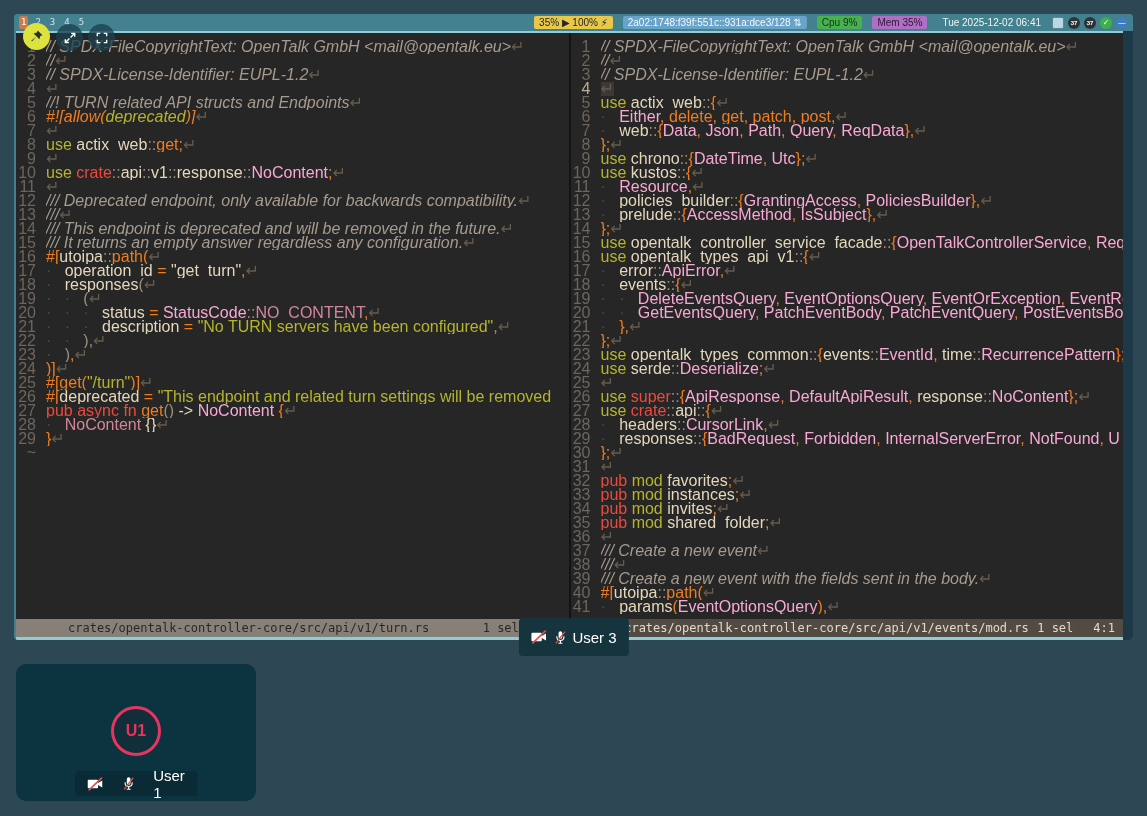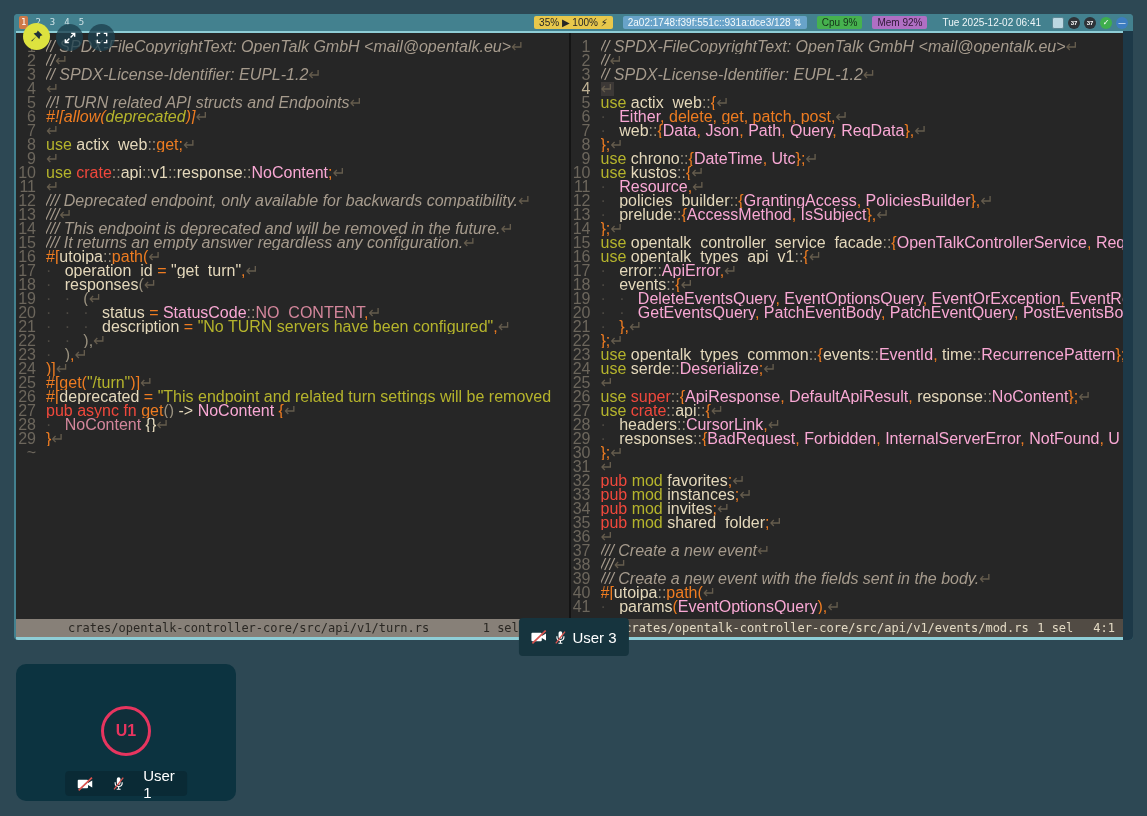--- a/index.html
+++ b/index.html
@@ -83,21 +83,21 @@
   .expand-btn { left:56px; top:24px; background:rgba(30,64,78,.78); }
   .fs-btn { left:88px; top:24px; background:rgba(30,64,78,.78); }
   
   .name-badge {
     position:absolute; display:flex; align-items:center; gap:6px;
     background:#16343e; border-radius:4px; color:#fff; font-size:15px;
     padding:0 12px; height:38px;
   }
   .badge-share { left:50%; transform:translateX(-50%); top:618px; }
   .user-tile {
-    position:absolute; left:16px; top:664px; width:220px; height:137px;
+    position:absolute; left:16px; top:664px; width:240px; height:137px;
     background:#0c3340; border-radius:10px;
   }
   .avatar {
     position:absolute; left:50%; top:42px; transform:translateX(-50%);
     width:50px; height:50px; border-radius:50%; border:3px solid #e7355f;
     background:#102f3a; color:#e7355f; font-size:16px; font-weight:bold;
     display:flex; align-items:center; justify-content:center;
   }
   .badge-tile {
     left:50%; transform:translateX(-50%); bottom:5px; position:absolute;
@@ -116,21 +116,21 @@
         <span class="ws-num">2</span>
         <span class="ws-num">3</span>
         <span class="ws-num">4</span>
         <span class="ws-num">5</span>
       </div>
     <div class="bar-right">
       <div class="blocks">
           <span class="blk" style="background: rgb(232, 200, 75); color: rgb(38, 38, 38);">35% ▶ 100% ⚡</span>
           <span class="blk" style="background: rgb(104, 163, 201); color: rgb(244, 250, 252);">2a02:1748:f39f:551c::931a:dce3/128 ⇅</span>
           <span class="blk" style="background: rgb(70, 177, 78); color: rgb(20, 48, 25);">Cpu 9%</span>
-          <span class="blk" style="background: rgb(176, 111, 196); color: rgb(45, 24, 53);">Mem 92%</span>
+          <span class="blk" style="background: rgb(176, 111, 196); color: rgb(45, 24, 53);">Mem 35%</span>
           <span class="blk" style="color: rgb(238, 246, 248);">Tue 2025-12-02 06:41</span>
         </div>
       <div class="tray">
           <span class="tray-ic display"></span>
           <span class="tray-ic badge37">37</span>
           <span class="tray-ic badge37">37</span>
           <span class="tray-ic check"></span>
           <span class="tray-ic app"></span>
         </div>
     </div>

